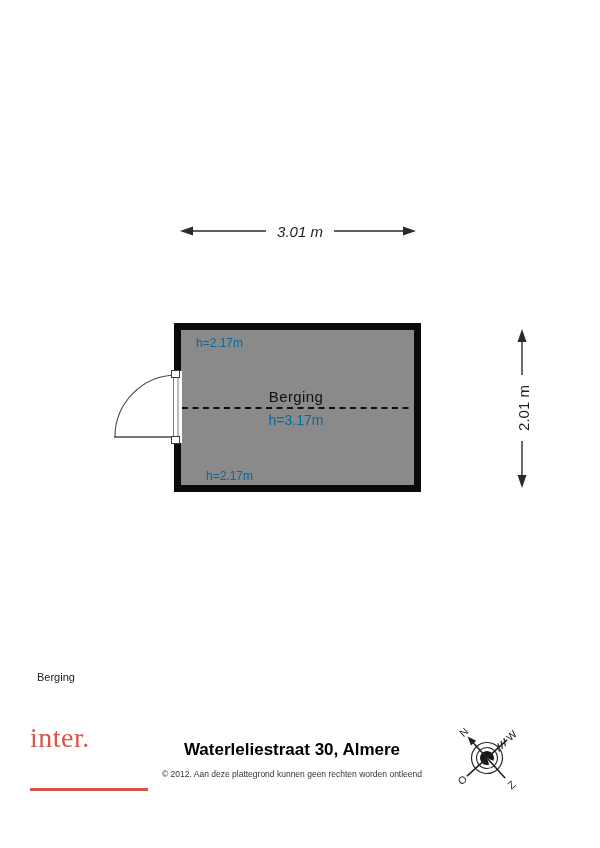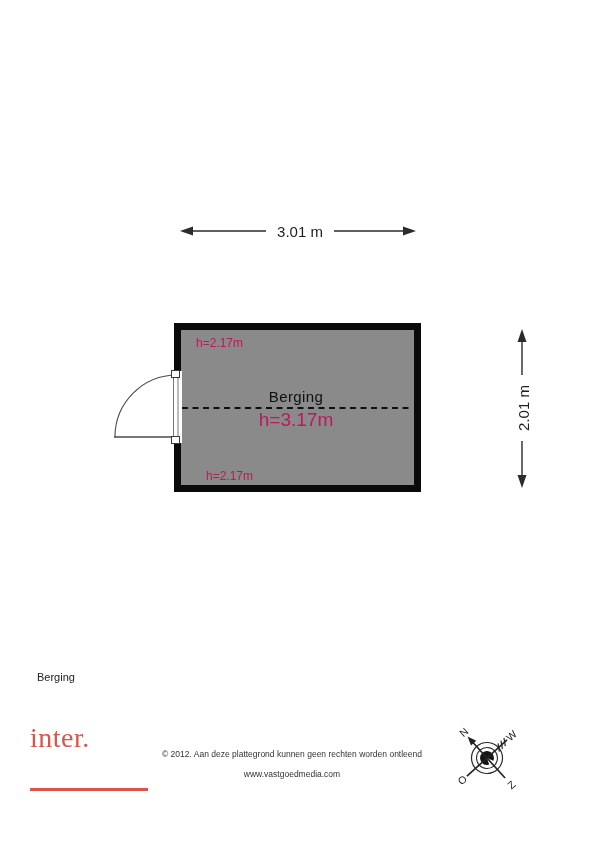--- a/index.html
+++ b/index.html
@@ -10,22 +10,22 @@
   .gfx{position:absolute;left:0;top:0;}
   .dim-label{
     position:absolute;transform:translate(-50%,-50%);
     font-size:15px;color:#1f1f1f;white-space:nowrap;background:#fff;padding:0 3px;
   }
   .dim-label.vertical{transform:translate(-50%,-50%) rotate(-90deg);}
   .room-label{
     position:absolute;transform:translate(-50%,-50%);
     font-size:15px;color:#101010;white-space:nowrap;letter-spacing:.4px;
   }
-  .h-label{position:absolute;font-size:12px;color:#be185d;white-space:nowrap;}
-  .h-label.centered{transform:translate(-50%,-50%);font-size:19px;text-align:right;}
+  .h-label{position:absolute;font-size:12px;color:#0369a1;white-space:nowrap;}
+  .h-label.centered{transform:translate(-50%,-50%);font-size:14px;text-align:right;}
   .floor-name{position:absolute;left:37px;top:671px;font-size:11px;color:#222;}
   .logo{
     position:absolute;left:30px;top:724px;
     font-family:"Liberation Serif",serif;font-size:28px;line-height:28px;
     letter-spacing:.5px;
   }
   .logo-underline{position:absolute;left:30px;top:788px;width:118px;height:3px;}
   .footer-text{
     position:absolute;left:92px;top:740px;width:400px;text-align:center;
   }
@@ -89,33 +89,33 @@
       </g>
       <g font-family="Liberation Sans, sans-serif" font-size="10.5" fill="#1a1a1a" text-anchor="middle">
         <text x="0" y="-31">N</text>
         <text x="0" y="40">Z</text>
         <text x="-33" y="3.5">O</text>
         <text x="33" y="3.5">W</text>
       </g>
     </g>
   </svg>
 
-  <span class="dim-label" style="left:300px;top:231px;">3.01 m</span>
+  <span class="dim-label" style="left:300px;top:231px;font-style:italic;">3.01 m</span>
   <span class="dim-label vertical" style="left:523px;top:408px;">2.01 m</span>
 
   <span class="h-label" style="left:196px;top:336px;">h=2.17m</span>
   <span class="room-label" style="left:296px;top:396px;">Berging</span>
   <span class="h-label centered" style="left:296px;top:420px;">h=3.17m</span>
   <span class="h-label" style="left:206px;top:469px;">h=2.17m</span>
 
   <span class="floor-name">Berging</span>
 
   <div class="logo" style="color: rgb(217, 84, 74);">
     <div>inter.</div>
   </div>
   <div class="logo-underline" style="background: rgb(217, 84, 74);"></div>
 
   <div class="footer-text">
+    <p class="address">Waterleliestraat 30, Almere</p>
     <p class="copyright">© 2012. Aan deze plattegrond kunnen geen rechten worden ontleend</p>
-    <p class="copyright">www.vastgoedmedia.com</p>
   </div>
 
 </div>
 
 </body></html>

